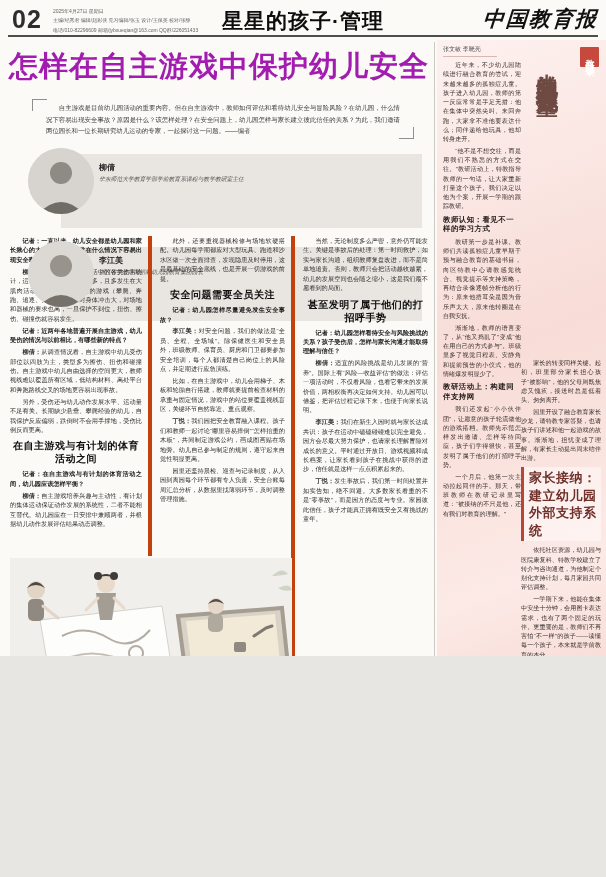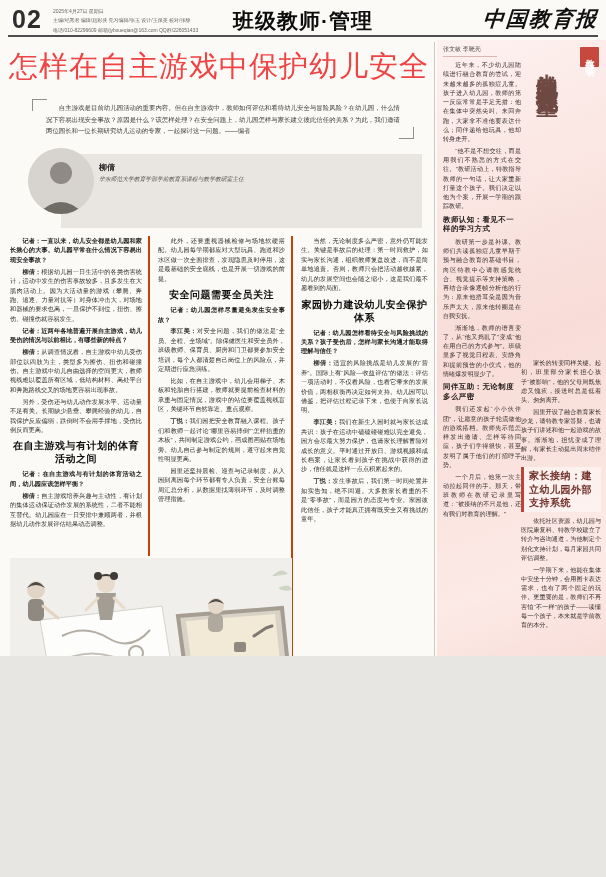--- a/index.html
+++ b/index.html
@@ -7,49 +7,49 @@
         font-family:"Liberation Sans","DejaVu Sans",sans-serif;color:#222;overflow:hidden;}
   
   .pageno{position:absolute;left:12px;top:5px;font-size:25px;font-weight:700;color:#2e2e2e;letter-spacing:1px;}
   .pubinfo{position:absolute;left:53px;top:7px;font-size:5px;color:#666;line-height:1.85;white-space:nowrap;}
   .section-title{position:absolute;left:0;right:0;top:7px;text-align:center;font-size:21px;font-weight:900;
         letter-spacing:1px;color:#0d0d0d;}
   .brand{position:absolute;right:8px;top:5px;font-size:21px;font-weight:900;color:#111;
         font-family:"Liberation Serif","DejaVu Serif",serif;font-style:italic;letter-spacing:2px;transform:skewX(-4deg);}
   .rule{position:absolute;left:8px;right:8px;top:35px;height:2px;background:#4d4d4d;}
   
-  .headline{position:absolute;left:9px;top:47px;width:424px;margin:0;font-size:29px;font-weight:400;
-        letter-spacing:1px;color:#ef4444;white-space:nowrap;}
+  .headline{position:absolute;left:9px;top:47px;width:424px;margin:0;font-size:29px;font-weight:700;
+        letter-spacing:1px;color:#a21caf;white-space:nowrap;}
   .intro{position:absolute;left:30px;top:97px;width:386px;height:44px;padding:5px 16px;box-sizing:border-box;
         font-size:6.4px;line-height:1.8;color:#3c3c3c;text-align:justify;text-indent:2em;}
   .intro::before{content:"";position:absolute;left:2px;top:2px;width:14px;height:11px;
         border-left:1px solid #8f8f8f;border-top:1px solid #8f8f8f;}
   .intro::after{content:"";position:absolute;right:2px;bottom:2px;width:14px;height:11px;
         border-right:1px solid #8f8f8f;border-bottom:1px solid #8f8f8f;}
   .experts{position:absolute;left:28px;top:142px;width:394px;height:92px;display:flex;gap:7px;flex-direction:column;}
   .expert{flex:1;position:relative;}
   .photo{position:absolute;left:0;top:6px;width:66px;height:66px;border-radius:50%;overflow:hidden;
         background:#d9d6d2;z-index:2;}
   .meta{margin-left:33px;margin-top:12px;height:74px;background:#e9e6e1;box-sizing:border-box;
         padding:8px 5px 4px 38px;}
   .ename{font-size:8px;font-weight:800;color:#222;}
   .etitle{font-size:5.8px;font-style:italic;color:#555;line-height:1.55;margin-top:2px;text-align:justify;}
   .qa{position:absolute;left:10px;top:236px;width:424px;display:flex;}
   .qa .col{width:138px;height:320px;overflow:hidden;box-sizing:border-box;padding-right:6px;}
-  .qa .col + .col{border-left:2px solid #c2410c;padding-left:8px;width:143px;}
+  .qa .col + .col{border-left:4px solid #c2410c;padding-left:8px;width:143px;}
   .qa .col.tall{height:468px;}
   p.art{font-size:6.2px;line-height:1.52;margin:0 0 2.5px;text-align:justify;text-indent:2em;color:#2c2c2c;}
   p.art.noindent{text-indent:0;}
   p.art.note{color:#555;font-size:6px;}
   p.art.q{font-weight:700;color:#1d1d1d;}
   .lead{font-weight:800;}
   .colhead{font-weight:800;font-size:10px;text-align:center;margin:5px 0 4px;color:#0f0f0f;letter-spacing:0.5px;line-height:1.3;}
   .colhead.contk{font-size:8.5px;margin:4px 0 7px;}
   .colhead.pink{font-size:7.4px;text-align:left;margin:4px 0 3px;color:#26201e;}
-  .colhead.boxed{font-size:10px;text-align:left;border-left:3px solid #b8443a;padding:2px 2px 2px 5px;
+  .colhead.boxed{font-size:13px;text-align:left;border-left:3px solid #b8443a;padding:2px 2px 2px 5px;
         color:#70312b;margin:5px 0 4px;background:rgba(255,255,255,0.45);line-height:1.35;}
   .illo{position:absolute;left:10px;top:558px;width:282px;height:146px;margin:0;}
   .illo svg{display:block;}
   .illo figcaption{position:absolute;right:4px;bottom:3px;font-size:5px;color:#8a8680;}
   
   .vdiv{position:absolute;left:434px;top:42px;width:1px;height:668px;background:#ccc8c2;}
   .panel{position:absolute;left:437px;top:40px;width:169px;height:672px;overflow:hidden;
         background:linear-gradient(160deg,#fdf1ef 0%,#f8dcd7 45%,#fceae6 78%,#f7d8d3 100%);}
   .authors{position:absolute;left:6px;top:5px;font-size:6px;color:#4a4a4a;padding:0 16px 2px 0;
         border-bottom:1px solid rgba(170,100,90,.4);}
@@ -79,39 +79,53 @@
 <body>
 
 <div class="page">
 
   <div class="pageno">02</div>
   <div class="pubinfo">
     <div>2025年4月27日 星期日</div>
     <div>主编/纪秀君 编辑/赵彩侠 见习编辑/张玉 设计/王保英 校对/张静</div>
     <div>电话/010-82296609 邮箱/jybxueqian@163.com QQ群/226051433</div>
   </div>
-  <div class="section-title">班级教师·管理</div>
+  <div class="section-title">星星的孩子·管理</div>
   <div class="brand">中国教育报</div>
   <div class="rule"></div>
 
   <h1 class="headline">怎样在自主游戏中保护幼儿安全</h1>
   <div class="intro"><span>自主游戏是目前幼儿园活动的重要内容。但在自主游戏中，教师如何评估和看待幼儿安全与冒险风险？在幼儿园，什么情况下容易出现安全事故？原因是什么？该怎样处理？在安全问题上，幼儿园怎样与家长建立彼此信任的关系？为此，我们邀请两位园长和一位长期研究幼儿运动的专家，一起探讨这一问题。——编者</span></div>
 
   <div class="experts">
     <div class="expert">
       <div class="photo">
         <svg width="66" height="66" viewBox="0 0 66 66">
           <circle cx="33" cy="33" r="33" fill="#d7d4cf"></circle>
             <circle cx="33" cy="25" r="11" fill="#8f8a84"></circle>
           <path d="M10 66 Q33 42 56 66 Z" fill="#6f6b65"></path>
           </svg>
       </div>
       <div class="meta">
         <div class="ename">柳倩</div>
         <div class="etitle">华东师范大学教育学部学前教育系课程与教学教研室主任</div>
+      </div>
+    </div>
+    <div class="expert">
+      <div class="photo">
+        <svg width="66" height="66" viewBox="0 0 66 66">
+          <circle cx="33" cy="33" r="33" fill="#dcd9d4"></circle>
+            <circle cx="33" cy="25" r="11" fill="#98938c"></circle>
+          <path d="M10 66 Q33 42 56 66 Z" fill="#787ici" opacity="0"></path>
+          <path d="M10 66 Q33 42 56 66 Z" fill="#76716b"></path>
+          </svg>
+      </div>
+      <div class="meta">
+        <div class="ename">李江美</div>
+        <div class="etitle">浙江省宁波市闻裕顺幼儿园教育集团园长</div>
       </div>
     </div>
   </div>
 
   <div class="qa">
     <div class="col">
         <p class="art q"><span class="lead">记者：</span>一直以来，幼儿安全都是幼儿园和家长揪心的大事。幼儿园平常在什么情况下容易出现安全事故？</p>
         <p class="art"><span class="lead">柳倩：</span>根据幼儿园一日生活中的各类伤害统计，运动中发生的伤害事故较多，且多发生在大肌肉活动上。因为大活动量的游戏（攀爬、奔跑、追逐、力量对抗等）对身体冲击大，对场地和器械的要求也高，一旦保护不到位，扭伤、擦伤、碰撞伤就容易发生。</p>
         <p class="art q"><span class="lead">记者：</span>近两年各地普遍开展自主游戏，幼儿受伤的情况与以前相比，有哪些新的特点？</p>
         <p class="art"><span class="lead">柳倩：</span>从调查情况看，自主游戏中幼儿受伤部位以四肢为主，类型多为擦伤、扭伤和碰撞伤。自主游戏中幼儿自由选择的空间更大，教师视线难以覆盖所有区域，低结构材料、高处平台和奔跑路线交叉的场地更容易出现事故。</p>
@@ -124,21 +138,21 @@
         <p class="art">此外，还要重视器械检修与场地软硬搭配。幼儿园每学期都应对大型玩具、跑道和沙水区做一次全面排查，发现隐患及时停用，这是最基础的安全底线，也是开展一切游戏的前提。</p>
         <div class="colhead">安全问题需要全员关注</div>
         <p class="art q"><span class="lead">记者：</span>幼儿园怎样尽量避免发生安全事故？</p>
         <p class="art"><span class="lead">李江美：</span>对安全问题，我们的做法是“全员、全程、全场域”。除保健医生和安全员外，班级教师、保育员、厨房和门卫都要参加安全培训，每个人都清楚自己岗位上的风险点，并定期进行应急演练。</p>
         <p class="art">比如，在自主游戏中，幼儿会用梯子、木板和轮胎自行搭建，教师就要提前检查材料的承重与固定情况，游戏中的站位要覆盖视线盲区，关键环节自然靠近、重点观察。</p>
         <p class="art"><span class="lead">丁悦：</span>我们园把安全教育融入课程。孩子们和教师一起讨论“哪里容易摔倒”“怎样抬重的木板”，共同制定游戏公约，画成图画贴在场地旁。幼儿自己参与制定的规则，遵守起来自觉性明显更高。</p>
         <p class="art">园里还坚持晨检、巡查与记录制度，从入园到离园每个环节都有专人负责，安全台账每周汇总分析，从数据里找薄弱环节，及时调整管理措施。</p>
       </div>
     <div class="col tall">
         <p class="art">当然，无论制度多么严密，意外仍可能发生。关键是事故后的处理：第一时间救护，如实与家长沟通，组织教师复盘改进，而不是简单地追责。否则，教师只会把活动越收越紧，幼儿的发展空间也会随之缩小，这是我们最不愿看到的局面。</p>
-        <div class="colhead">家园协力建设幼儿安全保护体系</div>
+        <div class="colhead">甚至发明了属于他们的打招呼手势</div>
         <p class="art q"><span class="lead">记者：</span>幼儿园怎样看待安全与风险挑战的关系？孩子受伤后，怎样与家长沟通才能取得理解与信任？</p>
         <p class="art"><span class="lead">柳倩：</span>适宜的风险挑战是幼儿发展的“营养”。国际上有“风险—收益评估”的做法：评估一项活动时，不仅看风险，也看它带来的发展价值，两相权衡再决定如何支持。幼儿园可以借鉴，把评估过程记录下来，也便于向家长说明。</p>
         <p class="art"><span class="lead">李江美：</span>我们在新生入园时就与家长达成共识：孩子在运动中磕磕碰碰难以完全避免，园方会尽最大努力保护，也请家长理解冒险对成长的意义。平时通过开放日、游戏视频和成长档案，让家长看到孩子在挑战中获得的进步，信任就是这样一点点积累起来的。</p>
         <p class="art"><span class="lead">丁悦：</span>发生事故后，我们第一时间处置并如实告知，绝不回避。大多数家长看重的不是“零事故”，而是园方的态度与专业。家园彼此信任，孩子才能真正拥有既安全又有挑战的童年。</p>
       </div>
   </div>
 
   <figure class="illo">
     <svg width="282" height="146" viewBox="0 0 282 146">
       <rect width="282" height="146" fill="#f1efeb"></rect>
@@ -182,21 +196,21 @@
   <aside class="panel">
     <div class="authors">张文敏 李晓亮</div>
     <div class="tag">教研现场</div>
     <div class="vtitle">当幼儿园来了孤独症儿童</div>
     <div class="pcol pleft">
         <p class="art">近年来，不少幼儿园陆续进行融合教育的尝试，迎来越来越多的孤独症儿童。孩子进入幼儿园，教师的第一反应常常是手足无措：他在集体中突然尖叫、来回奔跑，大家拿不准他要表达什么；同伴递给他玩具，他却转身走开。</p>
         <p class="art">“他不是不想交往，而是用我们不熟悉的方式在交往。”教研活动上，特教指导教师的一句话，让大家重新打量这个孩子。我们决定以他为个案，开展一学期的跟踪教研。</p>
         <div class="colhead pink">教师认知：看见不一样的学习方式</div>
         <p class="art">教研第一步是补课。教师们共读孤独症儿童早期干预与融合教育的基础书目，向区特教中心请教感觉统合、视觉提示等支持策略，再结合录像逐帧分析他的行为：原来他捂耳朵是因为音乐声太大，原来他转圈是在自我安抚。</p>
         <p class="art">渐渐地，教师的语言变了，从“他又捣乱了”变成“他在用自己的方式参与”。班级里多了视觉日程表、安静角和提前预告的小仪式，他的情绪爆发明显少了。</p>
-        <div class="colhead pink">同伴互助：无论制度多么严密</div>
+        <div class="colhead pink">教研活动上：构建同伴支持网</div>
         <p class="art">我们还发起“小小伙伴团”，让愿意的孩子轮流做他的游戏搭档。教师先示范怎样发出邀请、怎样等待回应，孩子们学得很快，甚至发明了属于他们的打招呼手势。</p>
         <p class="art">一个月后，他第一次主动拉起同伴的手。那天，带班教师在教研记录里写道：“被接纳的不只是他，还有我们对教育的理解。”</p>
       </div>
     <div class="pcol pright">
         <p class="art">家长的转变同样关键。起初，班里部分家长担心孩子“被影响”，他的父母则既焦虑又愧疚，接送时总是低着头、匆匆离开。</p>
         <p class="art">园里开设了融合教育家长沙龙，请特教专家答疑，也请孩子们讲述和他一起游戏的故事。渐渐地，担忧变成了理解，有家长主动提出周末结伴出游。</p>
         <div class="colhead boxed">家长接纳：建立幼儿园外部支持系统</div>
         <p class="art">依托社区资源，幼儿园与医院康复科、特教学校建立了转介与咨询通道，为他制定个别化支持计划，每月家园共同评估调整。</p>
         <p class="art">一学期下来，他能在集体中安坐十分钟，会用图卡表达需求，也有了两个固定的玩伴。更重要的是，教师们不再害怕“不一样”的孩子——读懂每一个孩子，本来就是学前教育的本分。</p>
       </div>

